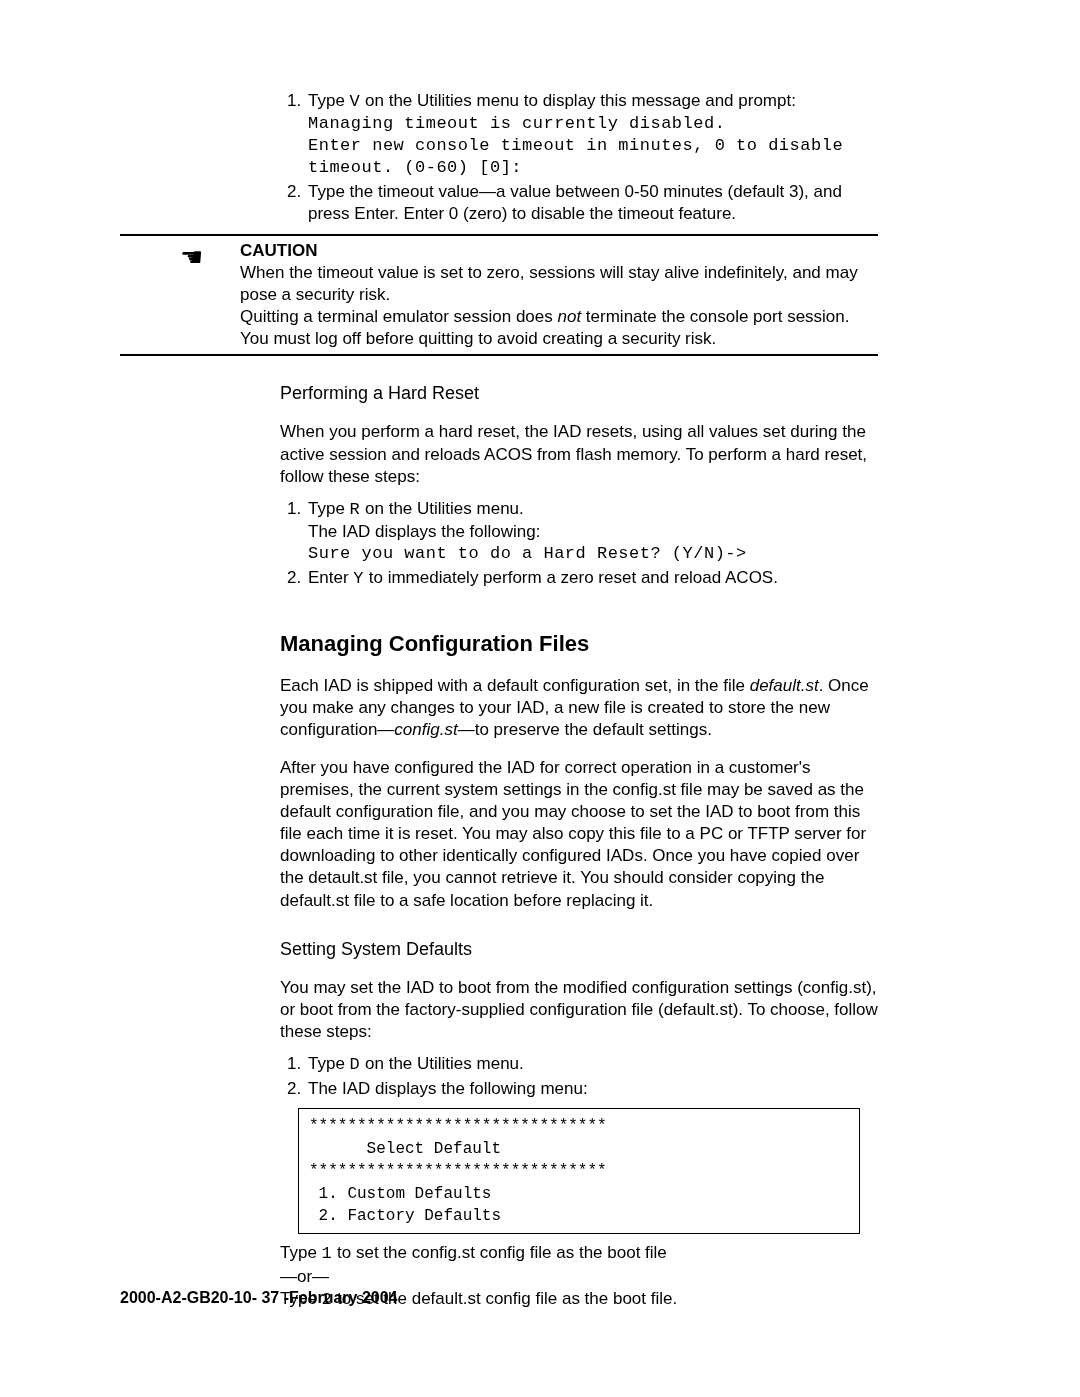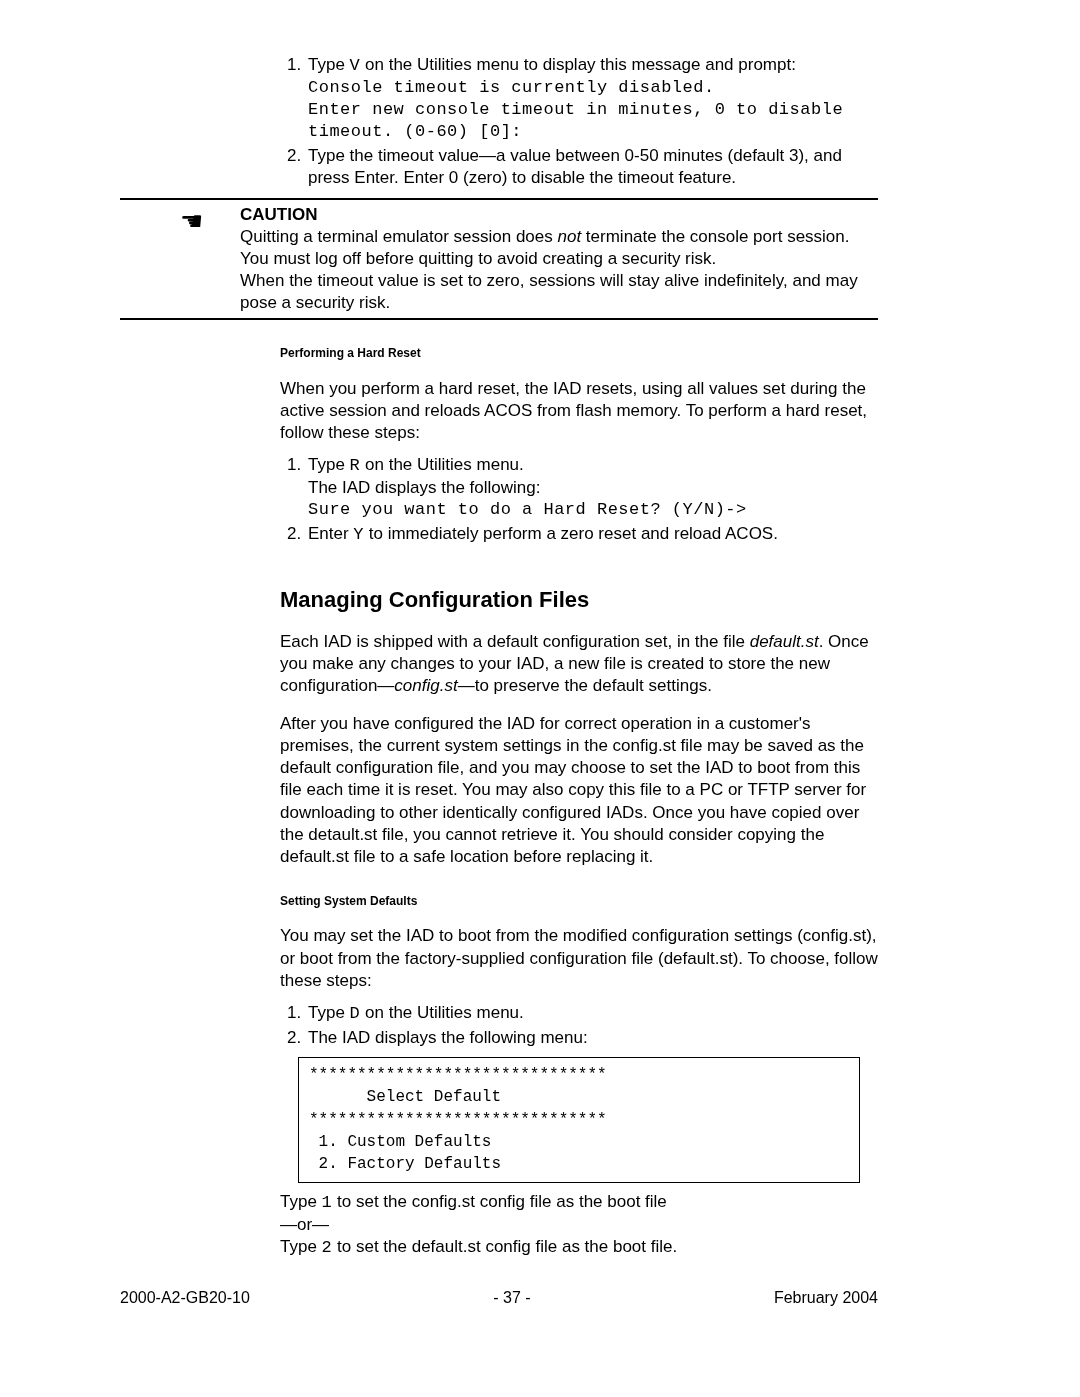--- a/index.html
+++ b/index.html
@@ -9,21 +9,21 @@
     font-family: Arial, Helvetica, sans-serif;
     font-size: 17px;
     color: #000;
     line-height: 1.3;
   }
   .page {
     width: 988px;
     height: 1397px;
     position: relative;
     box-sizing: border-box;
-    padding: 54px 110px 0 120px;
+    padding: 90px 110px 0 120px;
   }
   .content-col {
     margin-left: 160px;
   }
   ol.steps {
     list-style: decimal;
     padding-left: 26px;
     margin: 0 0 8px 0;
   }
   ol.steps > li {
@@ -57,22 +57,22 @@
   }
   .fist-icon {
     position: absolute;
     left: 60px;
     top: 8px;
     font-size: 26px;
     line-height: 1;
   }
   .h3 {
     font-family: Arial, Helvetica, sans-serif;
-    font-weight: bold;
-    font-size: 12px;
+    font-weight: normal;
+    font-size: 18px;
     margin: 26px 0 8px 0;
   }
   .h2 {
     font-family: Arial, Helvetica, sans-serif;
     font-weight: bold;
     font-size: 22px;
     margin: 40px 0 12px 0;
   }
   p {
     margin: 16px 0 10px 0;
@@ -86,49 +86,49 @@
     white-space: pre;
     font-size: 16px;
     line-height: 1.4;
   }
   .footer {
     position: absolute;
     bottom: 88px;
     left: 120px;
     right: 110px;
     display: flex;
-    justify-content: space-between;
     font-size: 16px;
+    font-weight: bold;
   }
 </style>
 </head>
 <body>
 
 <div class="page">
 
   <div class="content-col">
     <ol class="steps">
       <li>
         <span>Type </span><span class="mono">V</span><span> on the Utilities menu to display this message and prompt:</span>
-        <div class="mono">Console timeout is currently disabled.</div>
+        <div class="mono">Managing timeout is currently disabled.</div>
         <div class="mono">Enter new console timeout in minutes, 0 to disable timeout. (0-60) [0]:</div>
       </li>
       <li>Type the timeout value—a value between 0-50 minutes (default 3), and press Enter. Enter 0 (zero) to disable the timeout feature.</li>
     </ol>
   </div>
 
   <div class="caution-box">
     <span class="fist-icon">☚</span>
     <div class="caution-inner">
       <div class="caution-label">CAUTION</div>
       <div class="caution-text">
+        <div>When the timeout value is set to zero, sessions will stay alive indefinitely, and may pose a security risk.</div>
         <div>
           <span>Quitting a terminal emulator session does </span><span class="italic">not</span><span> terminate the console port session. You must log off before quitting to avoid creating a security risk.</span>
         </div>
-        <div>When the timeout value is set to zero, sessions will stay alive indefinitely, and may pose a security risk.</div>
       </div>
     </div>
   </div>
 
   <div class="content-col">
     <div class="h3">Performing a Hard Reset</div>
     <p>When you perform a hard reset, the IAD resets, using all values set during the active session and reloads ACOS from flash memory. To perform a hard reset, follow these steps:</p>
     <ol class="steps">
       <li>
         <span>Type </span><span class="mono">R</span><span> on the Utilities menu.</span>

